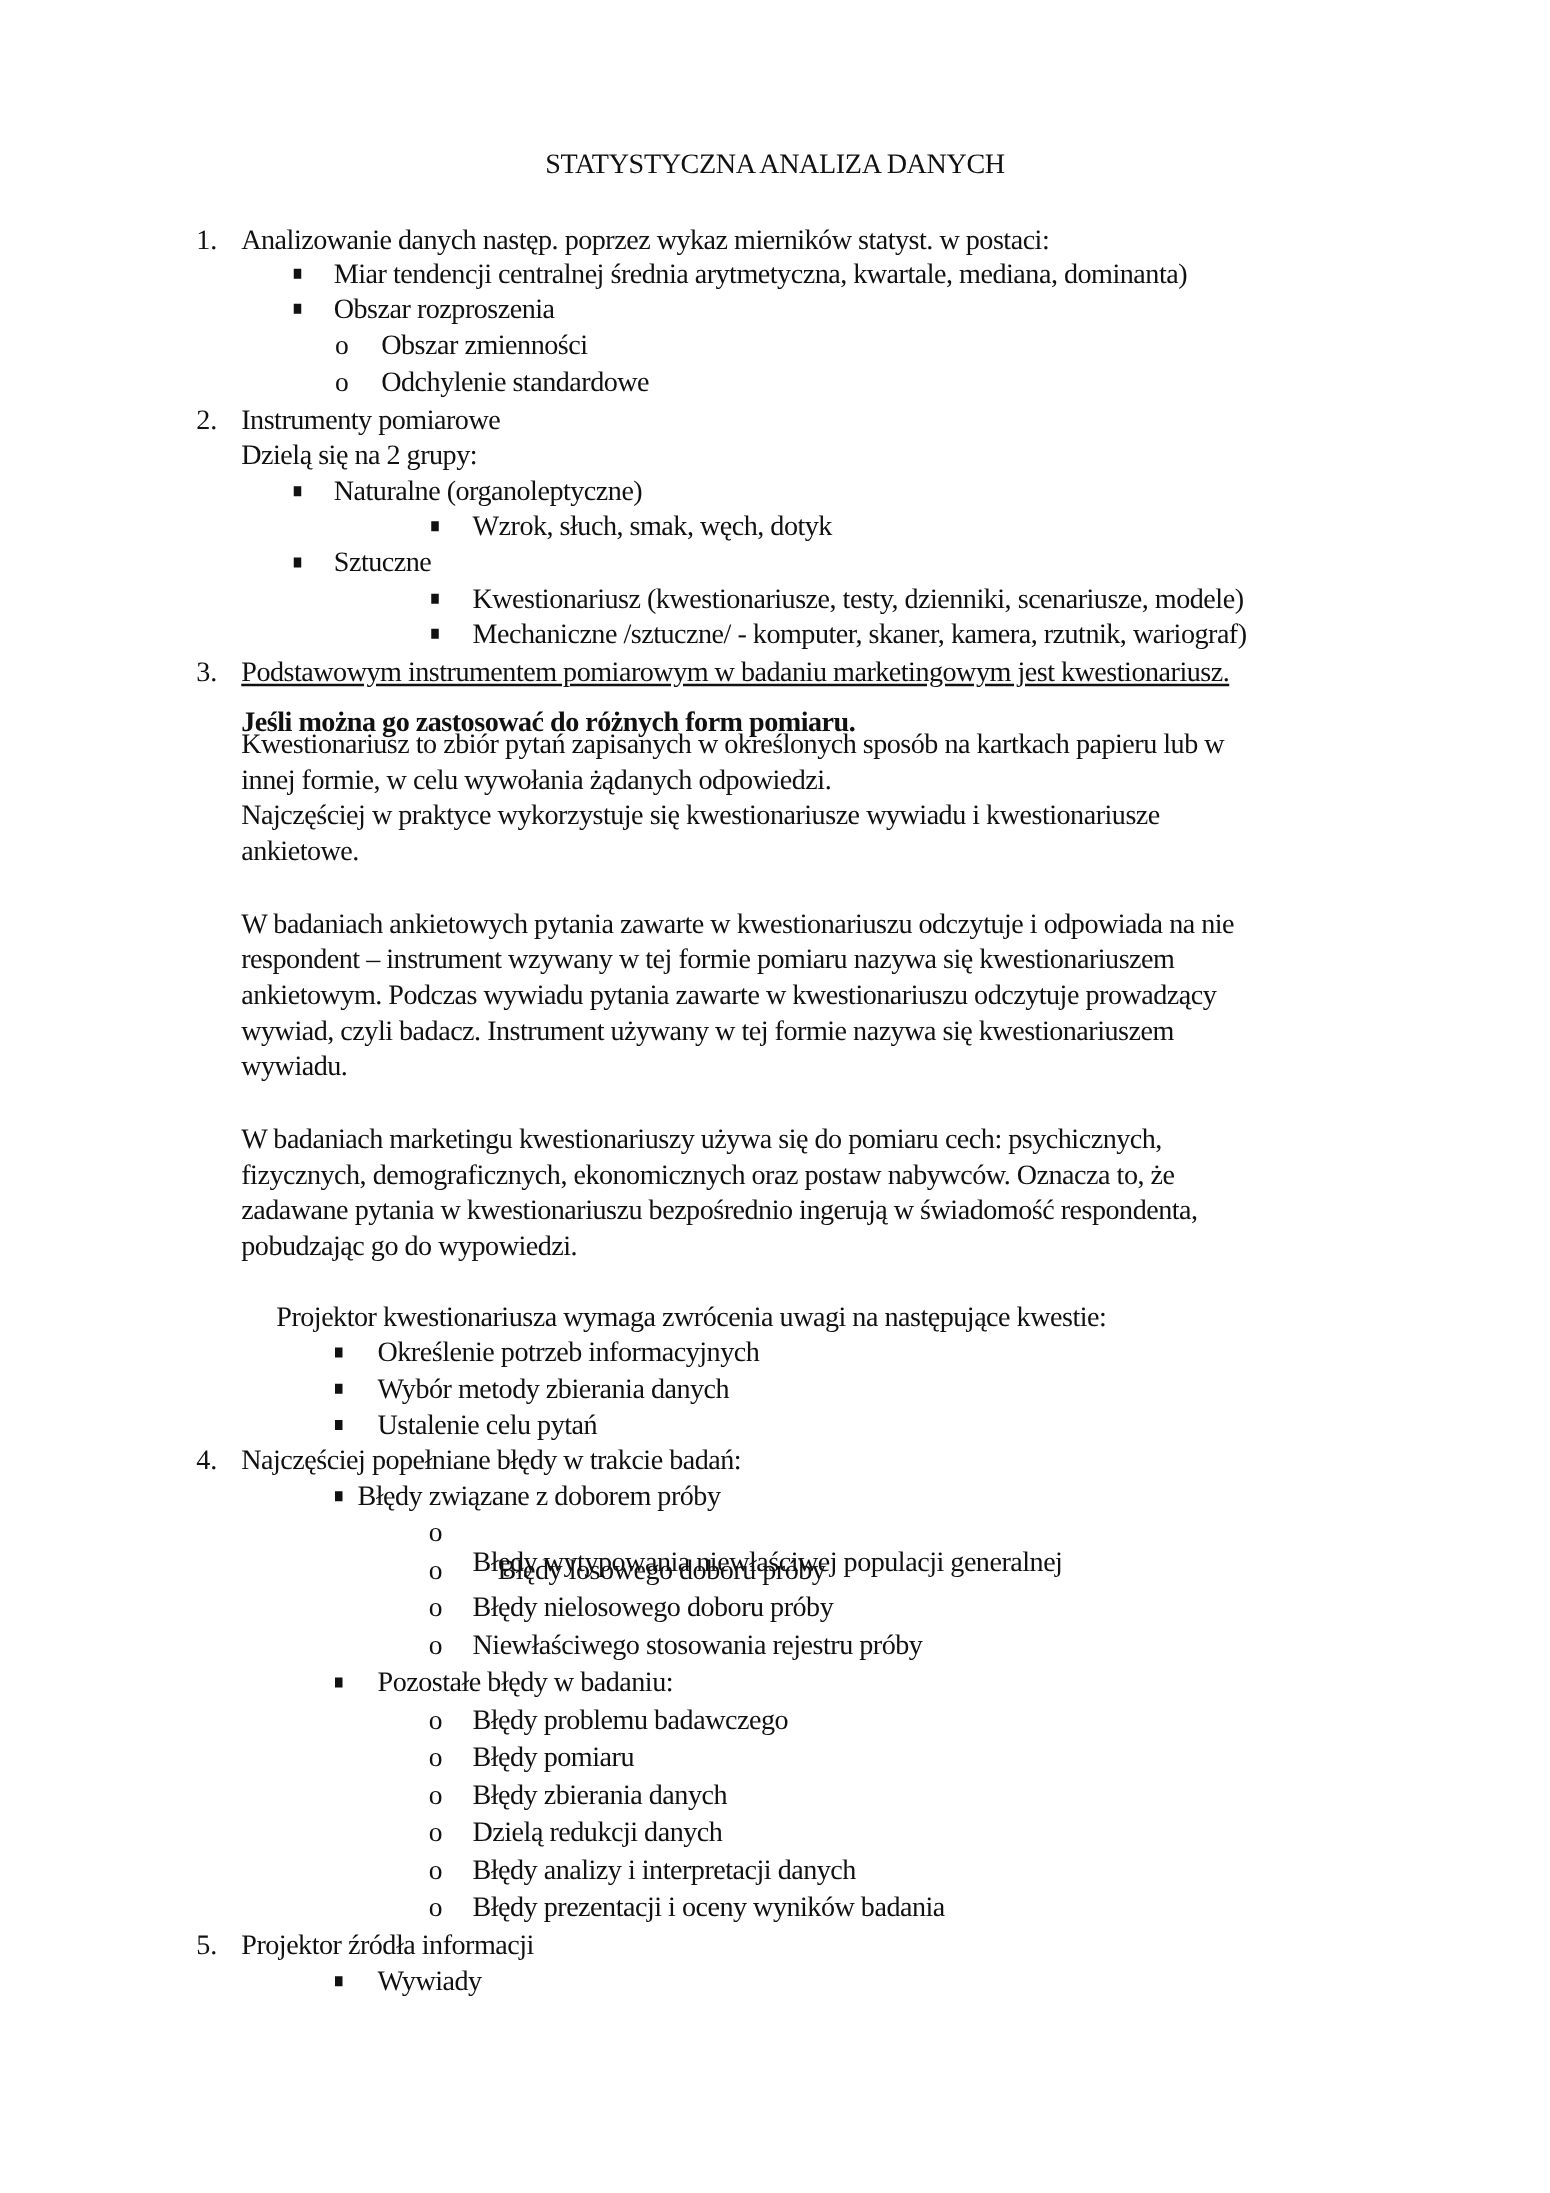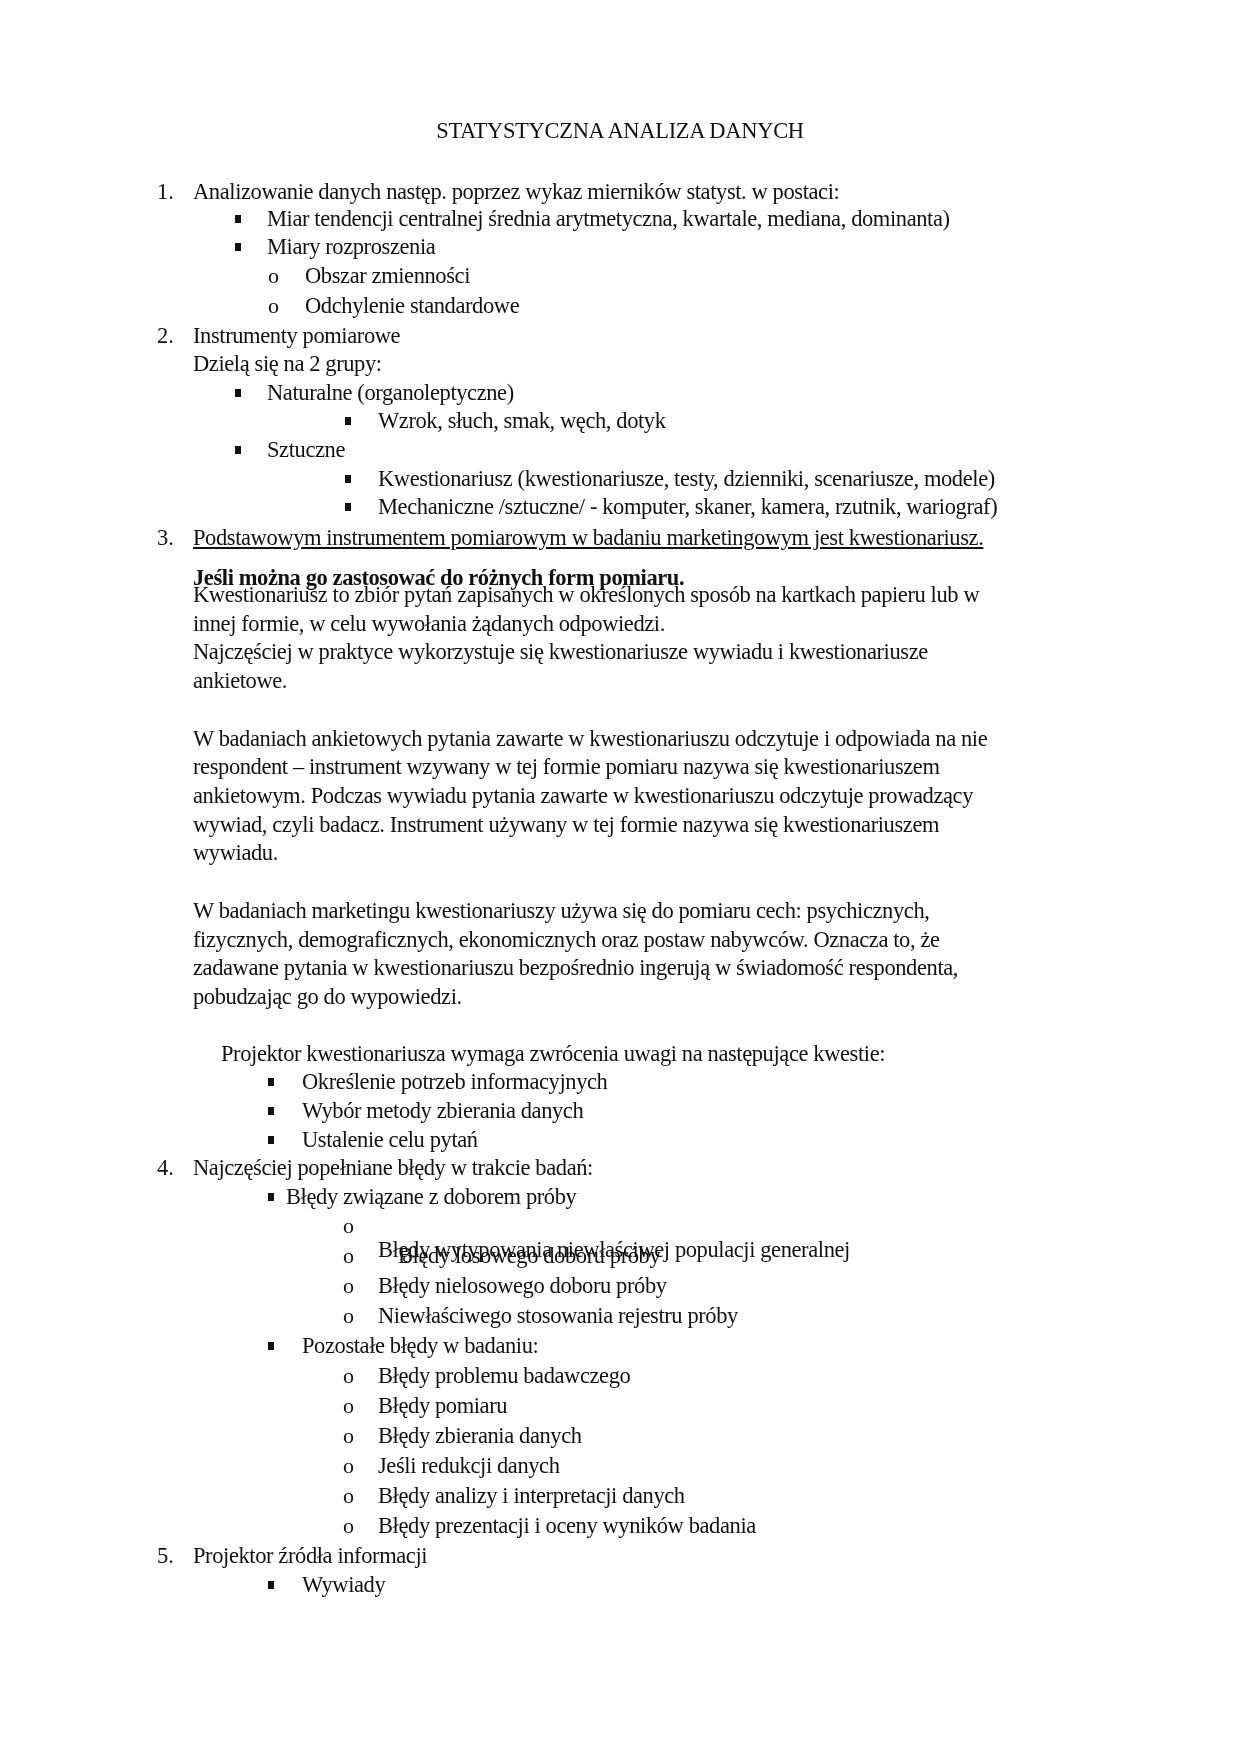--- a/index.html
+++ b/index.html
@@ -20,21 +20,21 @@
   <div class="title">STATYSTYCZNA ANALIZA DANYCH</div>
 
   <div>
     <span class="num" style="left:157px;top:178px;">1.</span>
     <span class="line" style="left:193px;top:178px;">Analizowanie danych następ. poprzez wykaz mierników statyst. w postaci:</span>
 
     <span class="sq" style="left:235px;top:215px;"></span>
     <span class="line" style="left:267px;top:205px;">Miar tendencji centralnej średnia arytmetyczna, kwartale, mediana, dominanta)</span>
 
     <span class="sq" style="left:235px;top:243px;"></span>
-    <span class="line" style="left:267px;top:233px;">Miary rozproszenia</span>
+    <span class="line" style="left:267px;top:233px;">Obszar rozproszenia</span>
 
     <span class="circ" style="left:268px;top:262px;">o</span>
     <span class="line" style="left:305px;top:262px;">Obszar zmienności</span>
 
     <span class="circ" style="left:268px;top:292px;">o</span>
     <span class="line" style="left:305px;top:292px;">Odchylenie standardowe</span>
   </div>
 
   <div>
     <span class="num" style="left:157px;top:322px;">2.</span>
@@ -106,21 +106,21 @@
     <span class="sq" style="left:268px;top:1342px;"></span>
     <span class="line" style="left:302px;top:1332px;">Pozostałe błędy w badaniu:</span>
 
     <span class="circ" style="left:343px;top:1362px;">o</span>
     <span class="line" style="left:378px;top:1362px;">Błędy problemu badawczego</span>
     <span class="circ" style="left:343px;top:1392px;">o</span>
     <span class="line" style="left:378px;top:1392px;">Błędy pomiaru</span>
     <span class="circ" style="left:343px;top:1422px;">o</span>
     <span class="line" style="left:378px;top:1422px;">Błędy zbierania danych</span>
     <span class="circ" style="left:343px;top:1452px;">o</span>
-    <span class="line" style="left:378px;top:1452px;">Jeśli redukcji danych</span>
+    <span class="line" style="left:378px;top:1452px;">Dzielą redukcji danych</span>
     <span class="circ" style="left:343px;top:1482px;">o</span>
     <span class="line" style="left:378px;top:1482px;">Błędy analizy i interpretacji danych</span>
     <span class="circ" style="left:343px;top:1512px;">o</span>
     <span class="line" style="left:378px;top:1512px;">Błędy prezentacji i oceny wyników badania</span>
   </div>
 
   <div>
     <span class="num" style="left:157px;top:1542px;">5.</span>
     <span class="line" style="left:193px;top:1542px;">Projektor źródła informacji</span>
     <span class="sq" style="left:268px;top:1581px;"></span>

